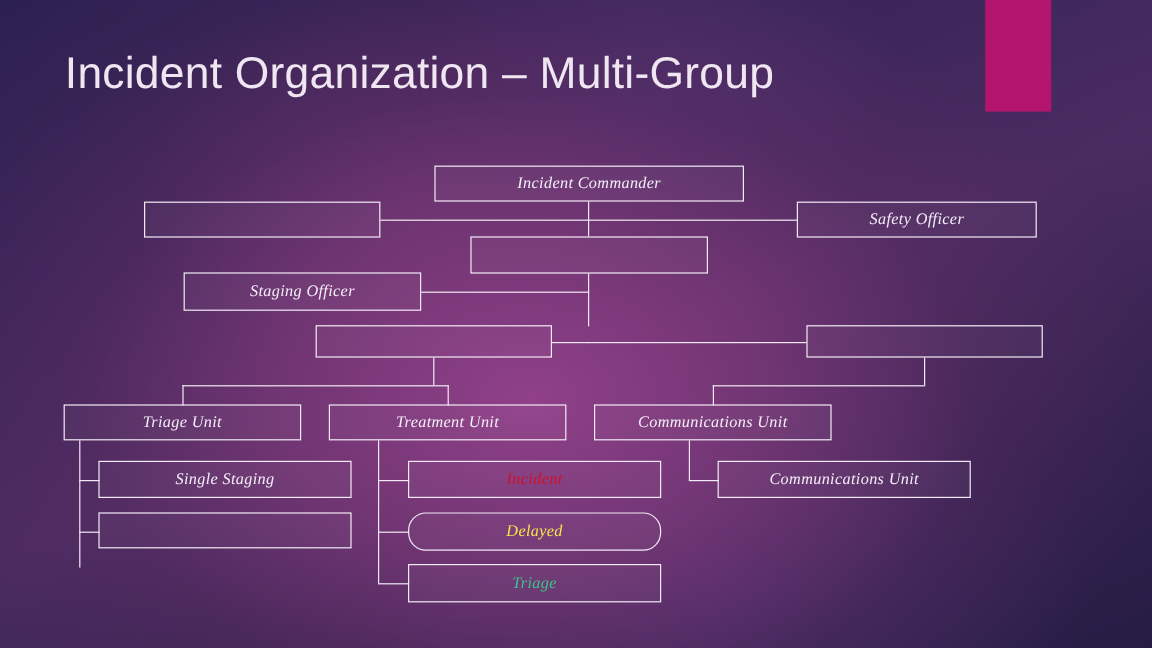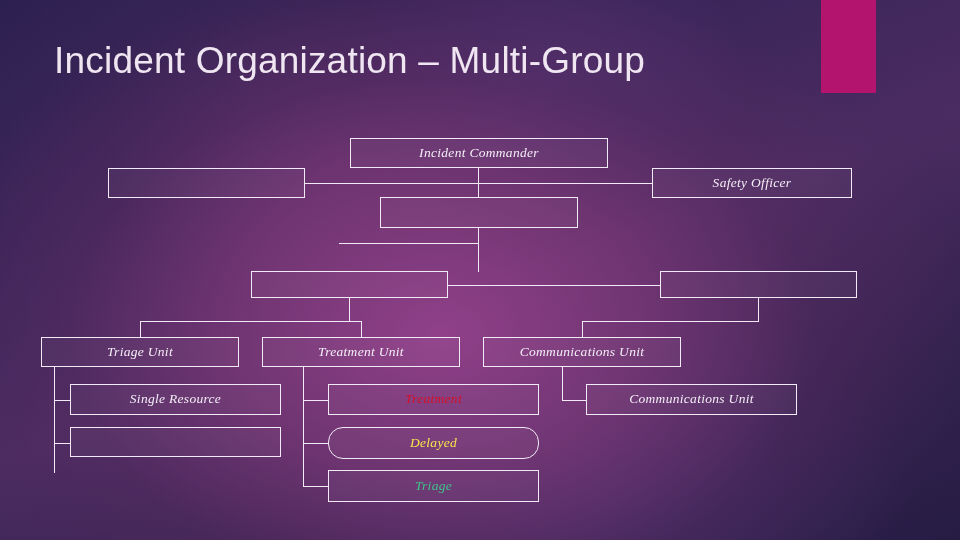--- a/index.html
+++ b/index.html
@@ -39,21 +39,21 @@
     width: 760px;
     font-family: "Liberation Sans", "DejaVu Sans", sans-serif;
     font-size: 37px;
     font-weight: 400;
     letter-spacing: 0.2px;
     color: #efe6f2;
     white-space: nowrap;
   }
 
   
-  .chart { position: absolute; left: 0; top: 0; width: 800px; height: 540px; }
+  .chart { position: absolute; left: 12px; top: 0; width: 800px; height: 540px; }
 
   .node {
     position: absolute;
     box-sizing: border-box;
     border: 1.2px solid #f2eaf5;
     background: rgba(255,255,255,0.035);
     display: flex;
     align-items: center;
     justify-content: center;
     color: #f4eef7;
@@ -122,34 +122,35 @@
     <div class="conn h" style="left:562px; top:400px; width:25px;"></div>
 
     <div class="node empty" style="left:108px; top:168px; width:197px; height:30px;"></div>
 
     <div class="node" style="left:350px; top:138px; width:258px; height:30px;">Incident Commander</div>
 
     <div class="node" style="left:652px; top:168px; width:200px; height:30px;">Safety Officer</div>
 
     <div class="node empty" style="left:380px; top:197px; width:198px; height:31px;"></div>
 
+    <div class="node" style="left:141px; top:227px; width:198px; height:32px;">Staging Officer</div>
 
     <div class="node empty" style="left:251px; top:271px; width:197px; height:27px;"></div>
 
     <div class="node empty" style="left:660px; top:271px; width:197px; height:27px;"></div>
 
     <div class="node" style="left:41px; top:337px; width:198px; height:30px;">Triage Unit</div>
 
     <div class="node" style="left:262px; top:337px; width:198px; height:30px;">Treatment Unit</div>
 
     <div class="node" style="left:483px; top:337px; width:198px; height:30px;">Communications Unit</div>
 
-    <div class="node" style="left:70px; top:384px; width:211px; height:31px;">Single Resource</div>
+    <div class="node" style="left:70px; top:384px; width:211px; height:31px;">Single Staging</div>
 
-    <div class="node t-immediate" style="left:328px; top:384px; width:211px; height:31px;">Treatment</div>
+    <div class="node t-immediate" style="left:328px; top:384px; width:211px; height:31px;">Incident</div>
 
     <div class="node" style="left:586px; top:384px; width:211px; height:31px;">Communications Unit</div>
 
     <div class="node empty" style="left:70px; top:427px; width:211px; height:30px;"></div>
 
     <div class="node t-delayed" style="left:328px; top:427px; width:211px; height:32px;border-radius:15px;">Delayed</div>
 
     <div class="node t-minor" style="left:328px; top:470px; width:211px; height:32px;">Triage</div>
 
   </div>

